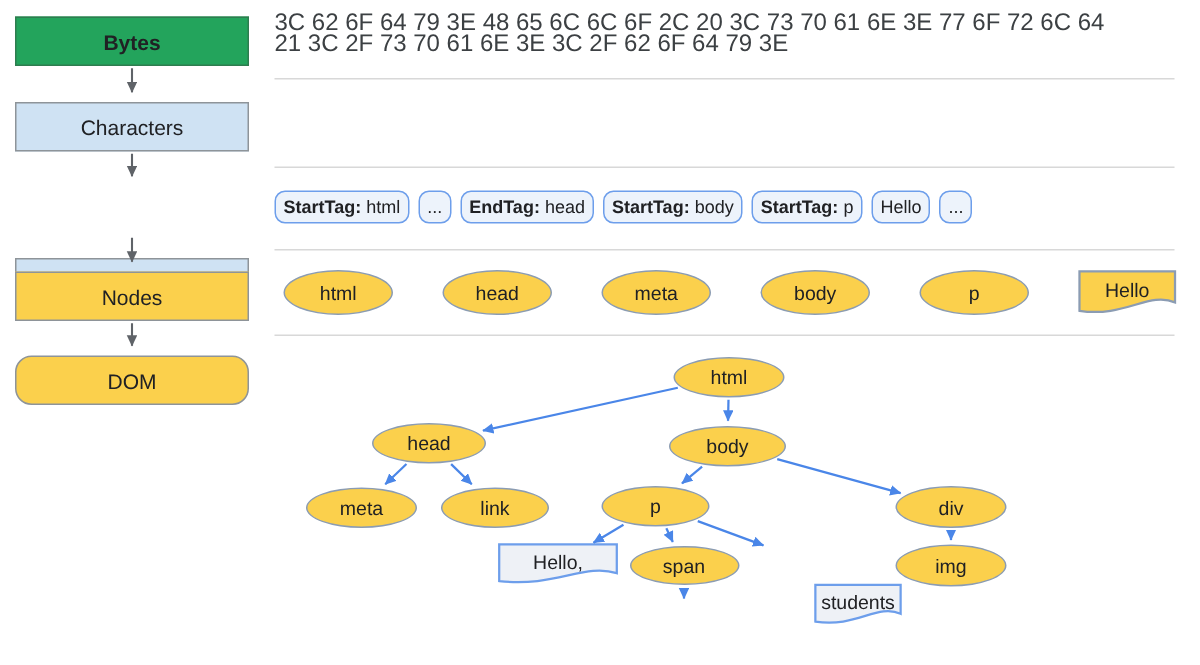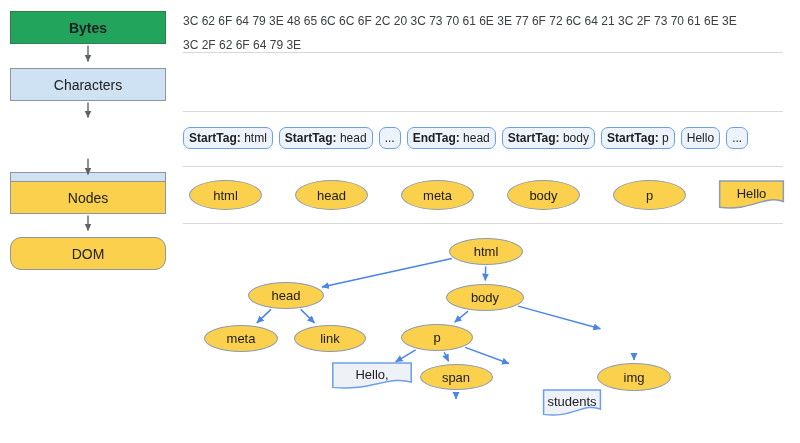--- a/index.html
+++ b/index.html
@@ -10,21 +10,21 @@
   .stage-box{position:absolute;left:10px;width:156px;height:33px;box-sizing:border-box;
              display:flex;align-items:center;justify-content:center;
              font-size:14px;color:var(--text);border:1.5px solid var(--box_border)}
   .stage-box.green{background:var(--green_fill);border-color:var(--green_border)}
   .stage-box.blue{background:var(--blue_fill)}
   .stage-box.yellow{background:var(--yellow_fill)}
 
   .divider{position:absolute;left:183px;width:600px;height:1px;background:var(--divider)}
 
   .bytes-text{position:absolute;left:183px;top:9px;width:560px;
-              font-size:12px;line-height:24px;color:var(--hex_text)}
+              font-size:16px;line-height:14px;color:var(--hex_text)}
   .chars-text{position:absolute;left:183px;top:72px;font-size:14px;font-weight:bold;
               letter-spacing:-0.3px;color:var(--text);white-space:nowrap}
 
   .tokens-row{position:absolute;left:183px;top:127px;display:flex;gap:6px;align-items:center}
   .token{background:var(--token_fill);border:1.5px solid var(--token_border);border-radius:7px;
          padding:3px 5px;font-size:12px;color:var(--text);white-space:nowrap}
 
   .nodes-row{position:absolute;left:189px;top:180px;display:flex;gap:33px;align-items:center}
 
   .ellipse{display:flex;align-items:center;justify-content:center;border-radius:50%;
@@ -71,21 +71,20 @@
 
   <div class="divider" style="top:52px"></div>
   <div class="divider" style="top:111px"></div>
   <div class="divider" style="top:166px"></div>
   <div class="divider" style="top:223px"></div>
 
   <div class="bytes-text">3C 62 6F 64 79 3E 48 65 6C 6C 6F 2C 20 3C 73 70 61 6E 3E 77 6F 72 6C 64 21 3C 2F 73 70 61 6E 3E 3C 2F 62 6F 64 79 3E</div>
 
   <div class="tokens-row" id="tokens-row">
       <span class="token"><b>StartTag:</b> <span>html</span></span>
-      <span class="token"><b>StartTag:</b> <span>head</span></span>
       <span class="token"><span>...</span></span>
       <span class="token"><b>EndTag:</b> <span>head</span></span>
       <span class="token"><b>StartTag:</b> <span>body</span></span>
       <span class="token"><b>StartTag:</b> <span>p</span></span>
       <span class="token"><span>Hello</span></span>
       <span class="token"><span>...</span></span>
     </div>
   <div class="nodes-row" id="nodes-row">
       <div class="ellipse">html</div>
       <div class="ellipse">head</div>
@@ -100,20 +99,21 @@
       </div>
     </div>
 
   <div id="tree">
       <div class="ellipse tree-node" style="width: 74px; height: 27px; left: 449px; top: 237.5px;">html</div>
       <div class="ellipse tree-node" style="width: 76px; height: 27px; left: 248px; top: 281.5px;">head</div>
       <div class="ellipse tree-node" style="width: 78px; height: 27px; left: 446px; top: 283.5px;">body</div>
       <div class="ellipse tree-node" style="width: 74px; height: 27px; left: 204px; top: 324.5px;">meta</div>
       <div class="ellipse tree-node" style="width: 72px; height: 27px; left: 294px; top: 324.5px;">link</div>
       <div class="ellipse tree-node" style="width: 72px; height: 27px; left: 401px; top: 323.5px;">p</div>
+      <div class="ellipse tree-node" style="width: 74px; height: 28px; left: 597px; top: 324px;">div</div>
       <div class="ellipse tree-node" style="width: 74px; height: 28px; left: 597px; top: 363px;">img</div>
       <div class="doc doc-gray tree-node" style="width: 80px; height: 28px; left: 332px; top: 362px;">
         <svg viewBox="0 0 100 32" preserveAspectRatio="none">
           <path d="M1 1 H99 V23 C72 15 48 34 1 29 Z"></path>
         </svg>
         <span class="doc-label">Hello,</span>
       </div>
       <div class="ellipse tree-node" style="width: 73px; height: 26px; left: 419.5px; top: 364px;">span</div>
       <div class="doc doc-gray tree-node" style="width: 58px; height: 28px; left: 501px; top: 361px; margin-left: 42px;">
         <svg viewBox="0 0 100 32" preserveAspectRatio="none">

